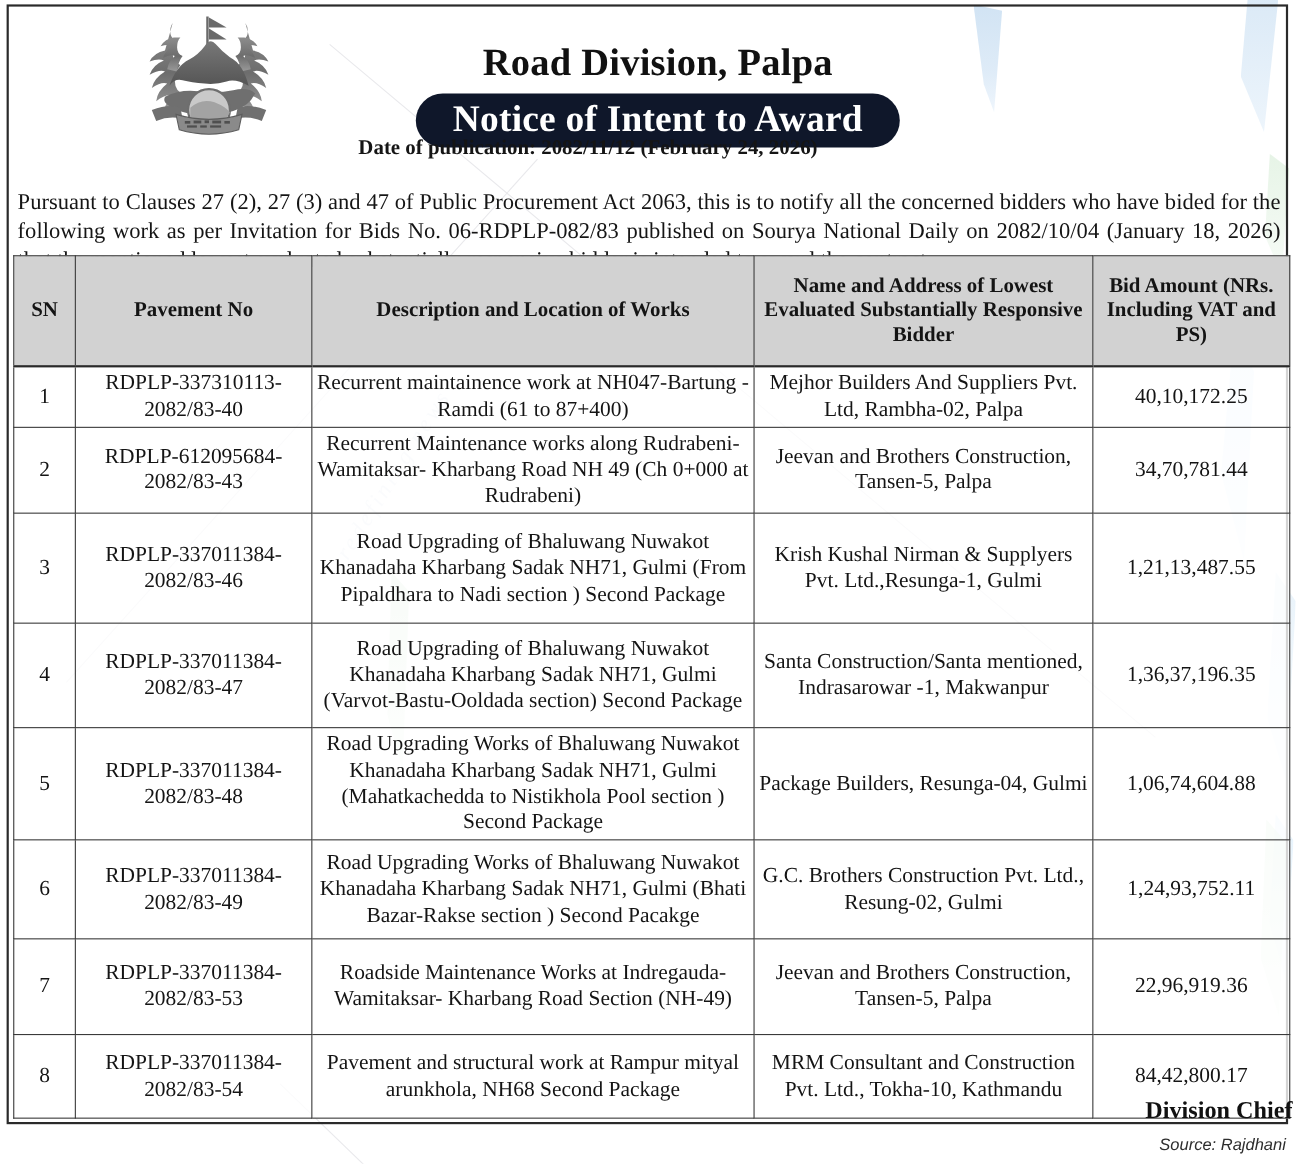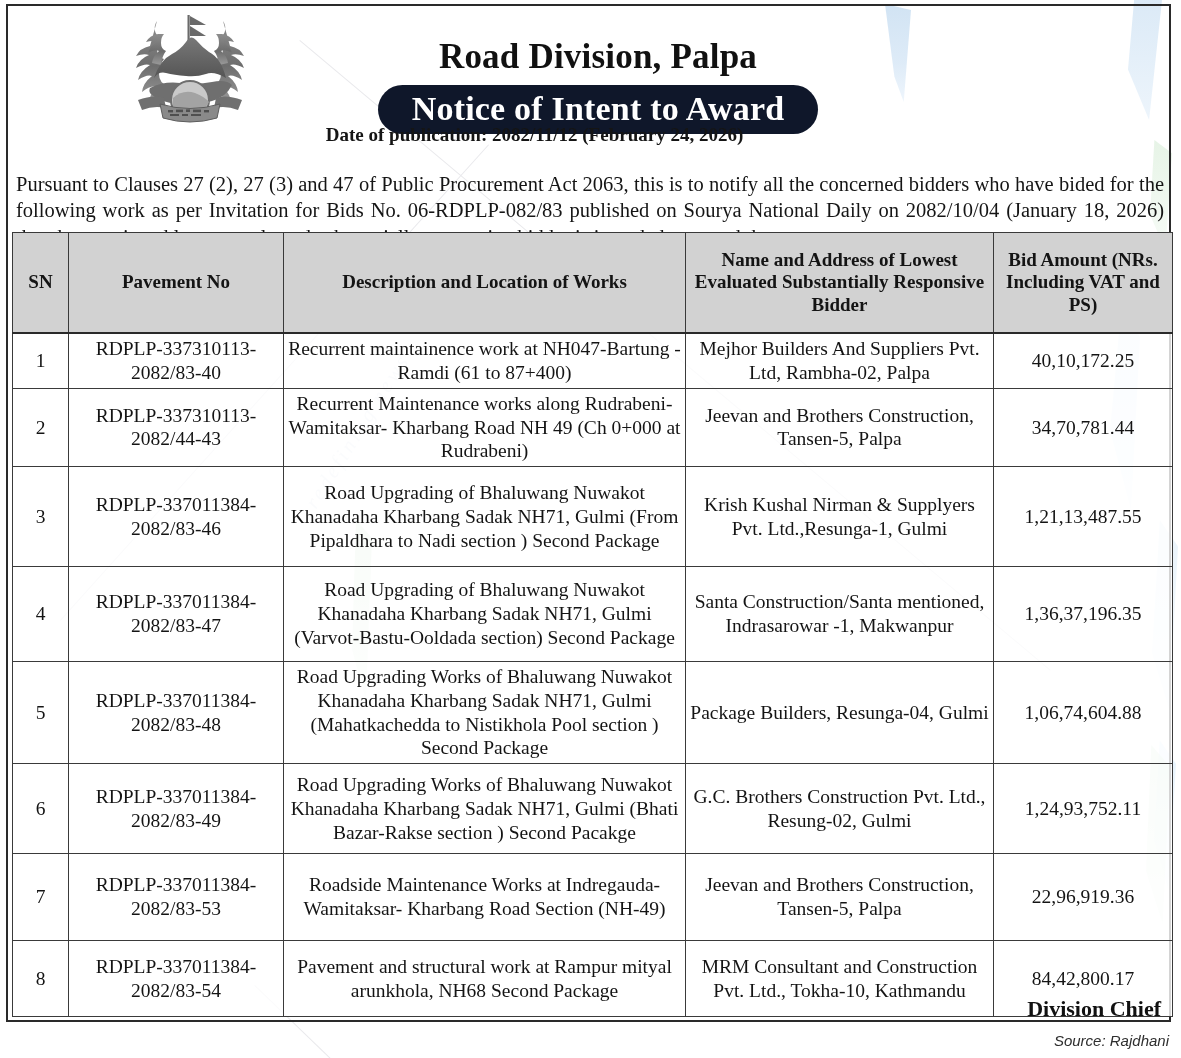--- a/index.html
+++ b/index.html
@@ -240,21 +240,21 @@
   .col-desc    { width: 402px; }
   .col-bidder  { width: 308px; }
   .col-amount  { width: 179px; }
 
   .cell-sn     { font-size: 20px; }
   .cell-amount { white-space: nowrap; }
 
   
   #division-chief {
     position: absolute;
-    right: 20px; top: 996px;
+    right: 6px; top: 996px;
     font-family: "Liberation Serif", serif;
     font-size: 22px;
     font-weight: 700;
     color: #111;
     z-index: 4;
   }
   #source-credit {
     position: absolute;
     right: 12px; top: 1032px;
     font-family: "Liberation Sans", sans-serif;
@@ -369,21 +369,21 @@
   <tbody id="award-table-body">
       <tr style="height: 55px;">
         <td class="cell-sn">1</td>
         <td class="cell-contract">RDPLP-337310113-2082/83-40</td>
         <td class="cell-desc">Recurrent maintainence work at NH047-Bartung -Ramdi (61  to 87+400)</td>
         <td class="cell-bidder">Mejhor Builders And Suppliers Pvt. Ltd, Rambha-02, Palpa</td>
         <td class="cell-amount">40,10,172.25</td>
       </tr>
       <tr style="height: 75px;">
         <td class="cell-sn">2</td>
-        <td class="cell-contract">RDPLP-337310113-2082/44-43</td>
+        <td class="cell-contract">RDPLP-612095684-2082/83-43</td>
         <td class="cell-desc">Recurrent Maintenance works along Rudrabeni- Wamitaksar- Kharbang Road NH 49 (Ch 0+000 at Rudrabeni)</td>
         <td class="cell-bidder">Jeevan and Brothers Construction, Tansen-5, Palpa</td>
         <td class="cell-amount">34,70,781.44</td>
       </tr>
       <tr style="height: 100px;">
         <td class="cell-sn">3</td>
         <td class="cell-contract">RDPLP-337011384-2082/83-46</td>
         <td class="cell-desc">Road Upgrading of Bhaluwang Nuwakot Khanadaha Kharbang Sadak NH71, Gulmi (From Pipaldhara to Nadi section ) Second Package</td>
         <td class="cell-bidder">Krish Kushal Nirman &amp; Supplyers Pvt. Ltd.,Resunga-1, Gulmi</td>
         <td class="cell-amount">1,21,13,487.55</td>

